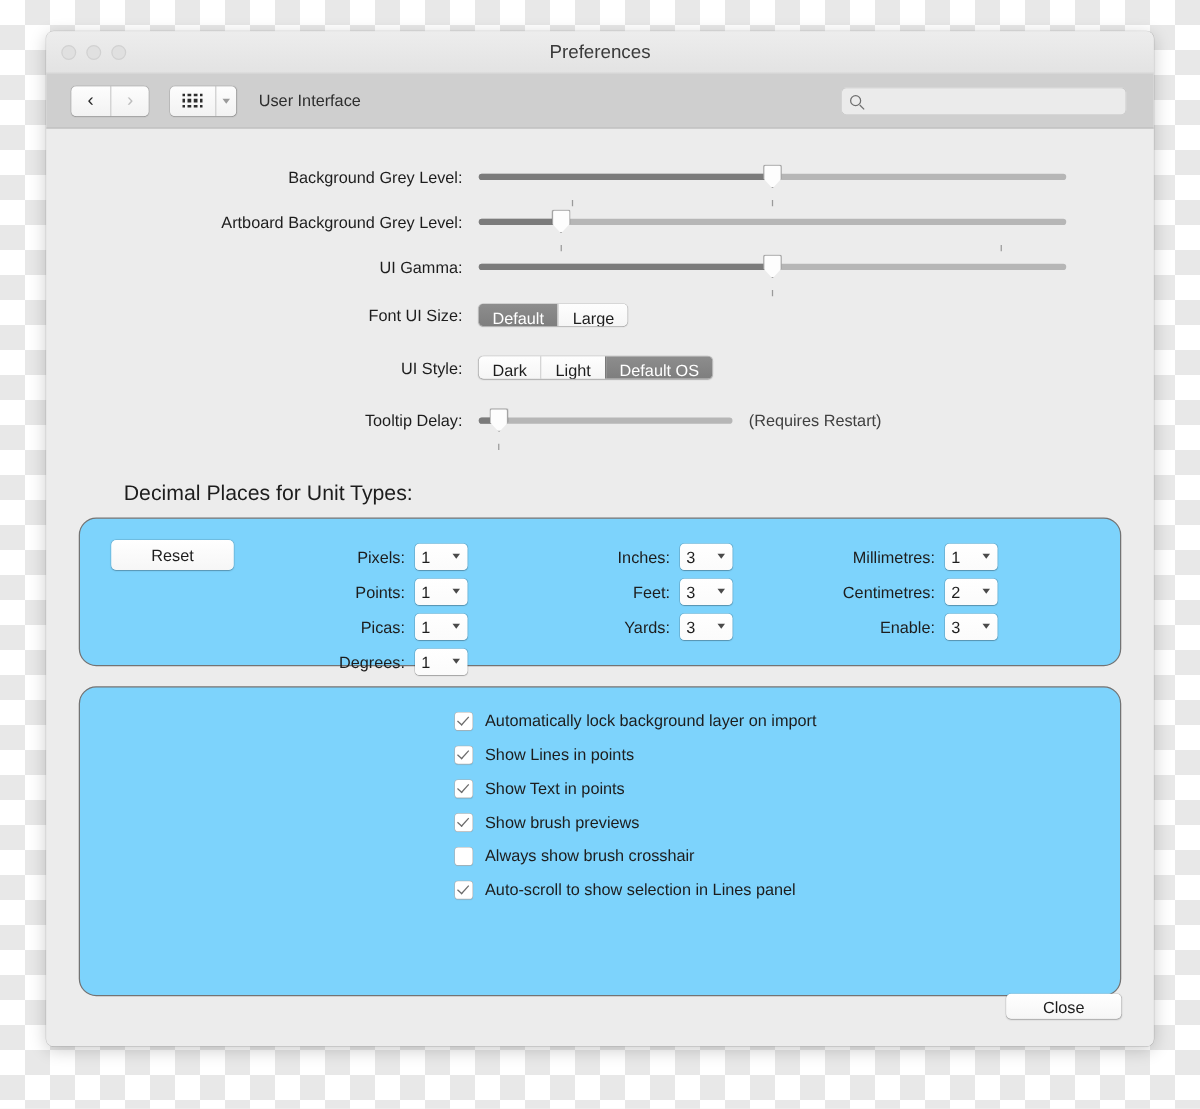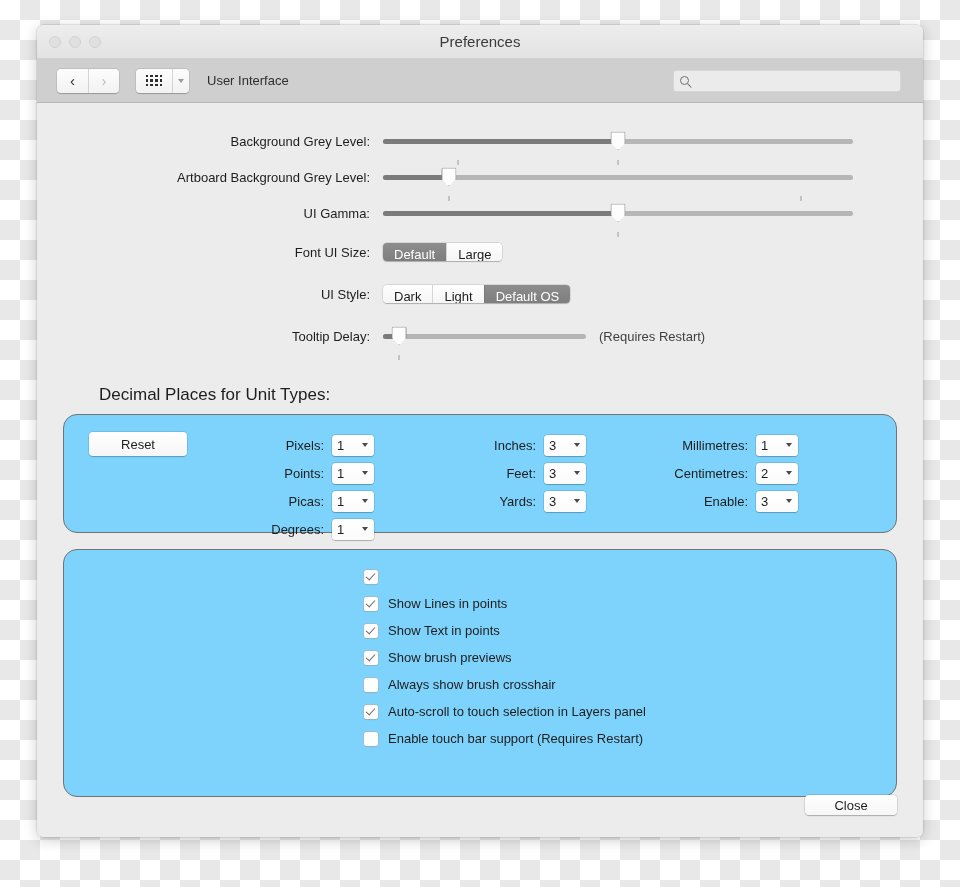--- a/index.html
+++ b/index.html
@@ -582,20 +582,21 @@
           </div>
         </div>
 
       </div>
     </div>
 
     <div class="panel panel-checks">
 
       <div class="chk-row">
         <span class="cbox checked"></span>
+        <span class="chk-label">Automatically lock background layer on import</span>
       </div>
 
       <div class="chk-row">
         <span class="cbox checked"></span>
         <span class="chk-label">Show Lines in points</span>
       </div>
 
       <div class="chk-row">
         <span class="cbox checked"></span>
         <span class="chk-label">Show Text in points</span>
@@ -607,27 +608,23 @@
       </div>
 
       <div class="chk-row">
         <span class="cbox"></span>
         <span class="chk-label">Always show brush crosshair</span>
       </div>
 
 
       <div class="chk-row">
         <span class="cbox checked"></span>
-        <span class="chk-label">Auto-scroll to touch selection in Layers panel</span>
-      </div>
-
-      <div class="chk-row">
-        <span class="cbox"></span>
-        <span class="chk-label">Enable touch bar support (Requires Restart)</span>
-      </div>
+        <span class="chk-label">Auto-scroll to show selection in Lines panel</span>
+      </div>
+
 
     </div>
 
     <div class="footer">
       <button class="btn btn-close">Close</button>
     </div>
 
   </div>
 </div>
 

